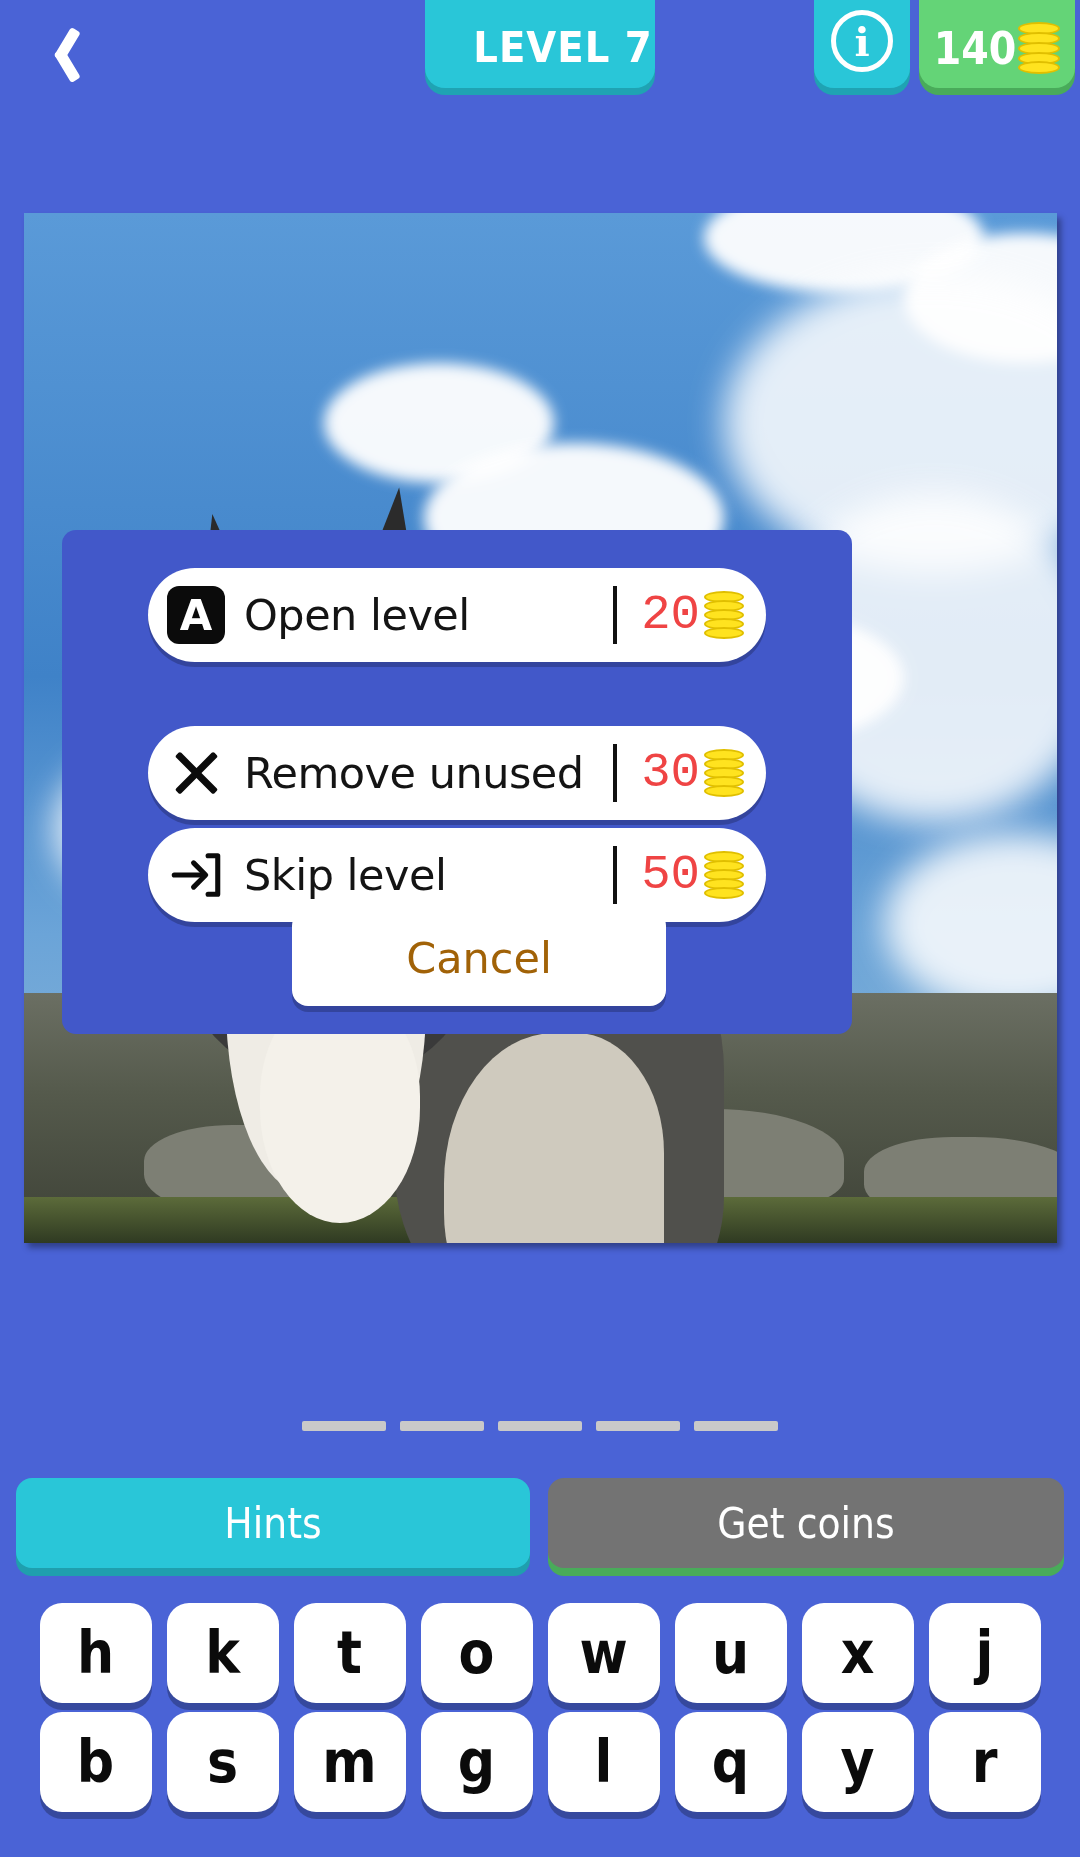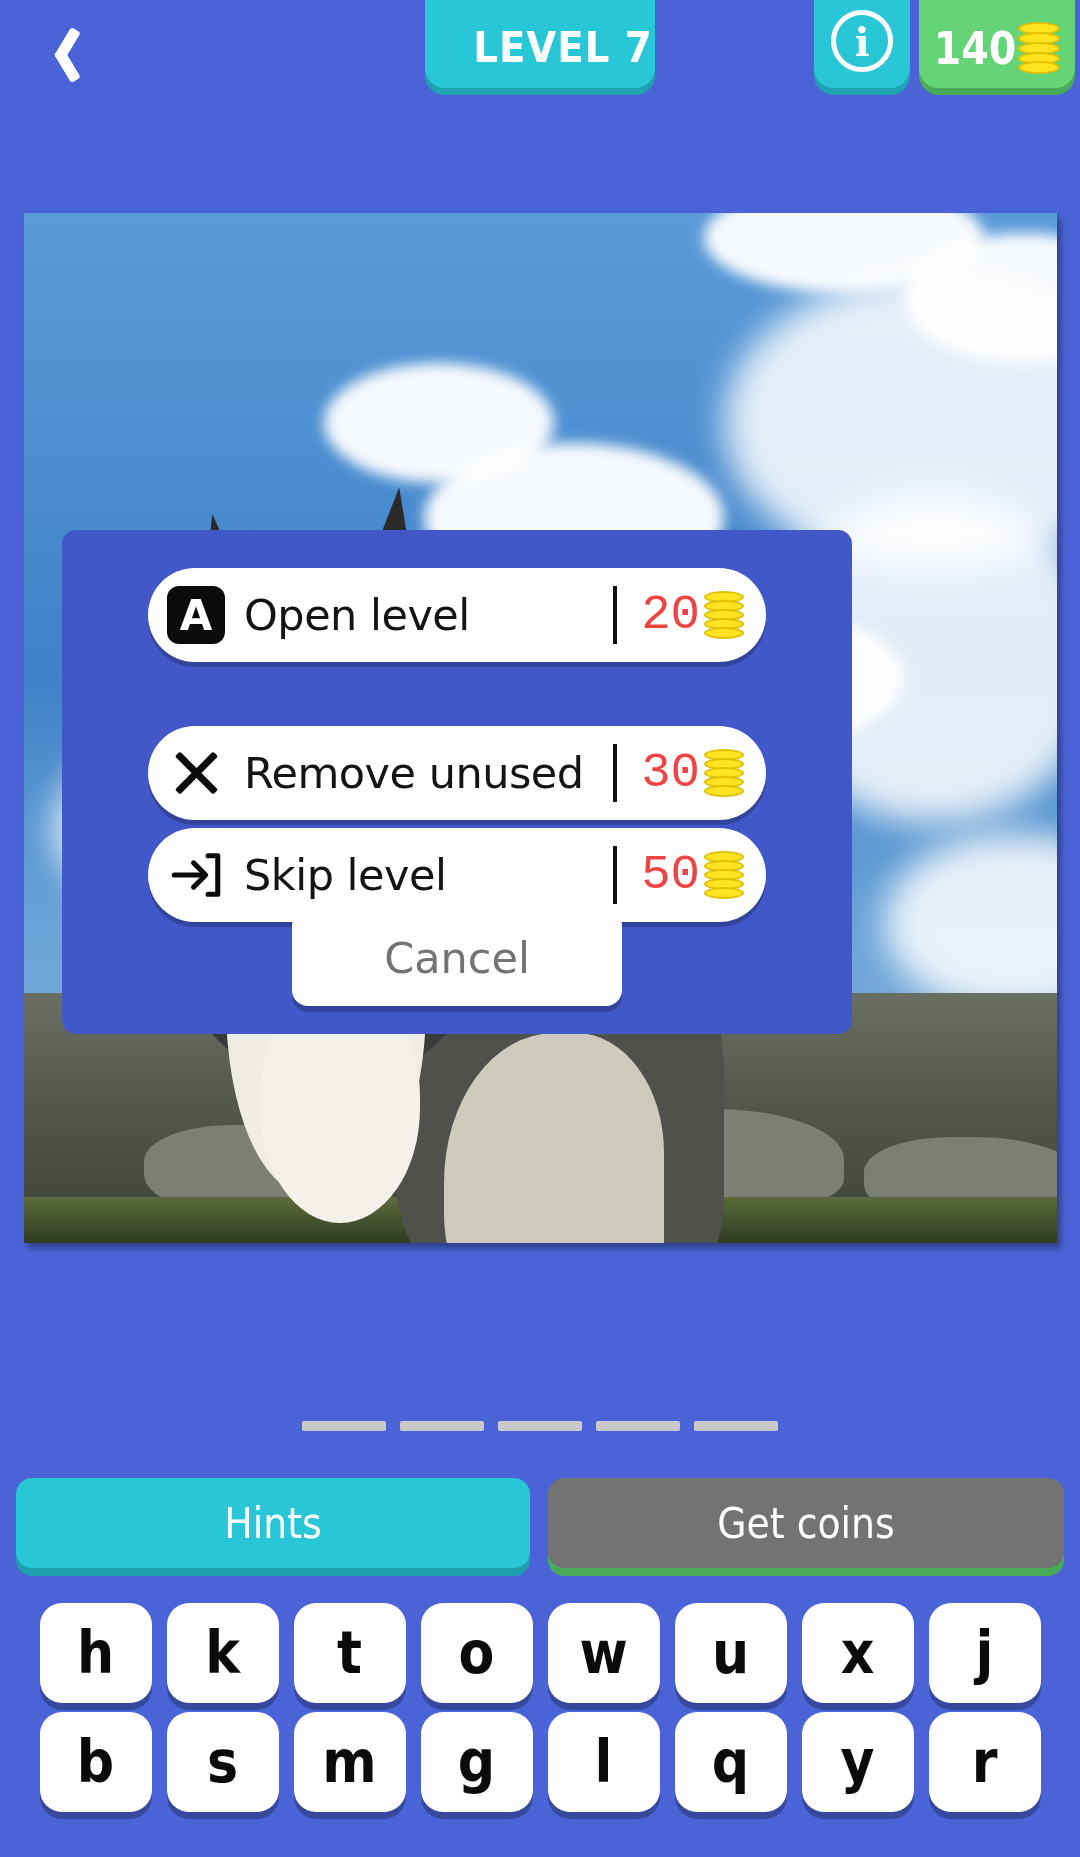--- a/index.html
+++ b/index.html
@@ -191,25 +191,25 @@
   }
   .icon-x { position: relative; width: 54px; height: 54px; }
   .icon-x::before, .icon-x::after {
     content: ""; position: absolute; left: 24px; top: 0;
     width: 7px; height: 54px; background: #0b0b0b; border-radius: 2px;
   }
   .icon-x::before { transform: rotate(45deg); }
   .icon-x::after  { transform: rotate(-45deg); }
 
   .cancel-btn {
-    position: absolute; left: 230px; top: 380px; width: 330px; height: 96px;
+    position: absolute; left: 230px; top: 380px; width: 374px; height: 96px;
     background: #ffffff; border-radius: 16px;
     box-shadow: 0 6px 0 rgba(0,0,0,0.22);
     display: flex; align-items: center; justify-content: center;
-    font-size: 43px; color: #737373;
+    font-size: 43px; color: #a16207;
     font-family: "DejaVu Sans", "Liberation Sans", sans-serif;
   }
 
   
   .slots {
     position: absolute; left: 0; top: 1421px; width: 1080px;
     display: flex; justify-content: center; gap: 14px;
   }
   .slot { width: 84px; height: 10px; background: #c9c9c9; border-radius: 2px; }
 

